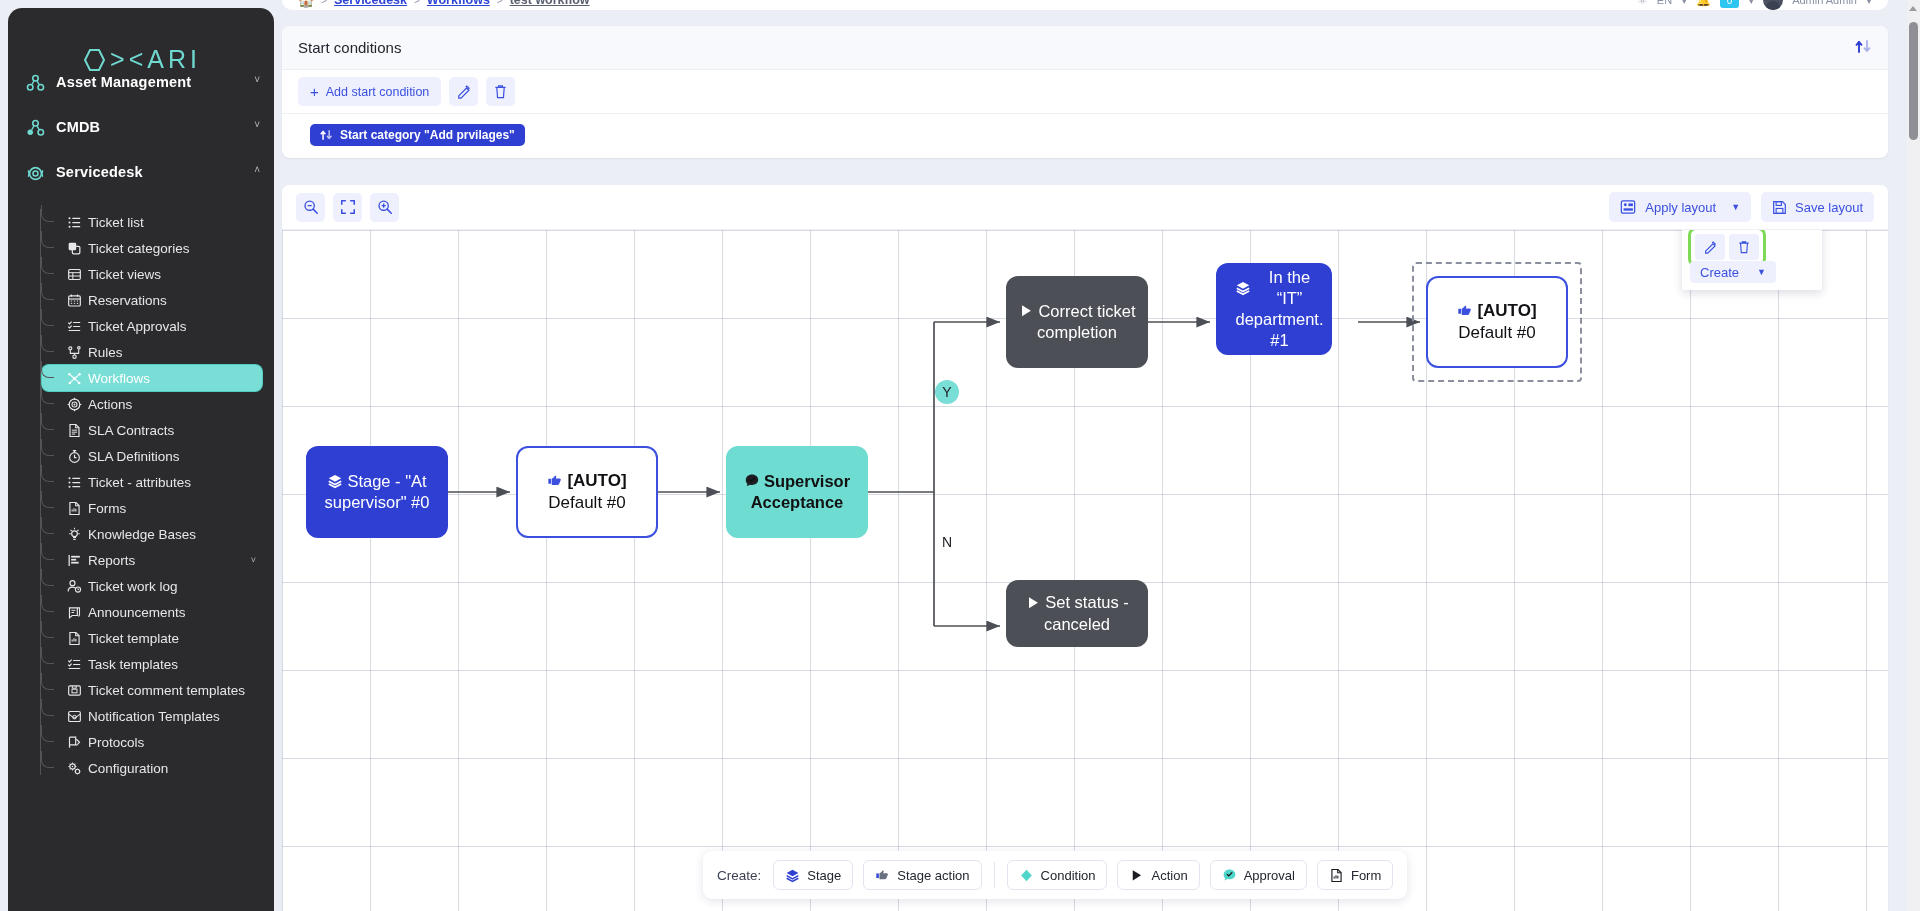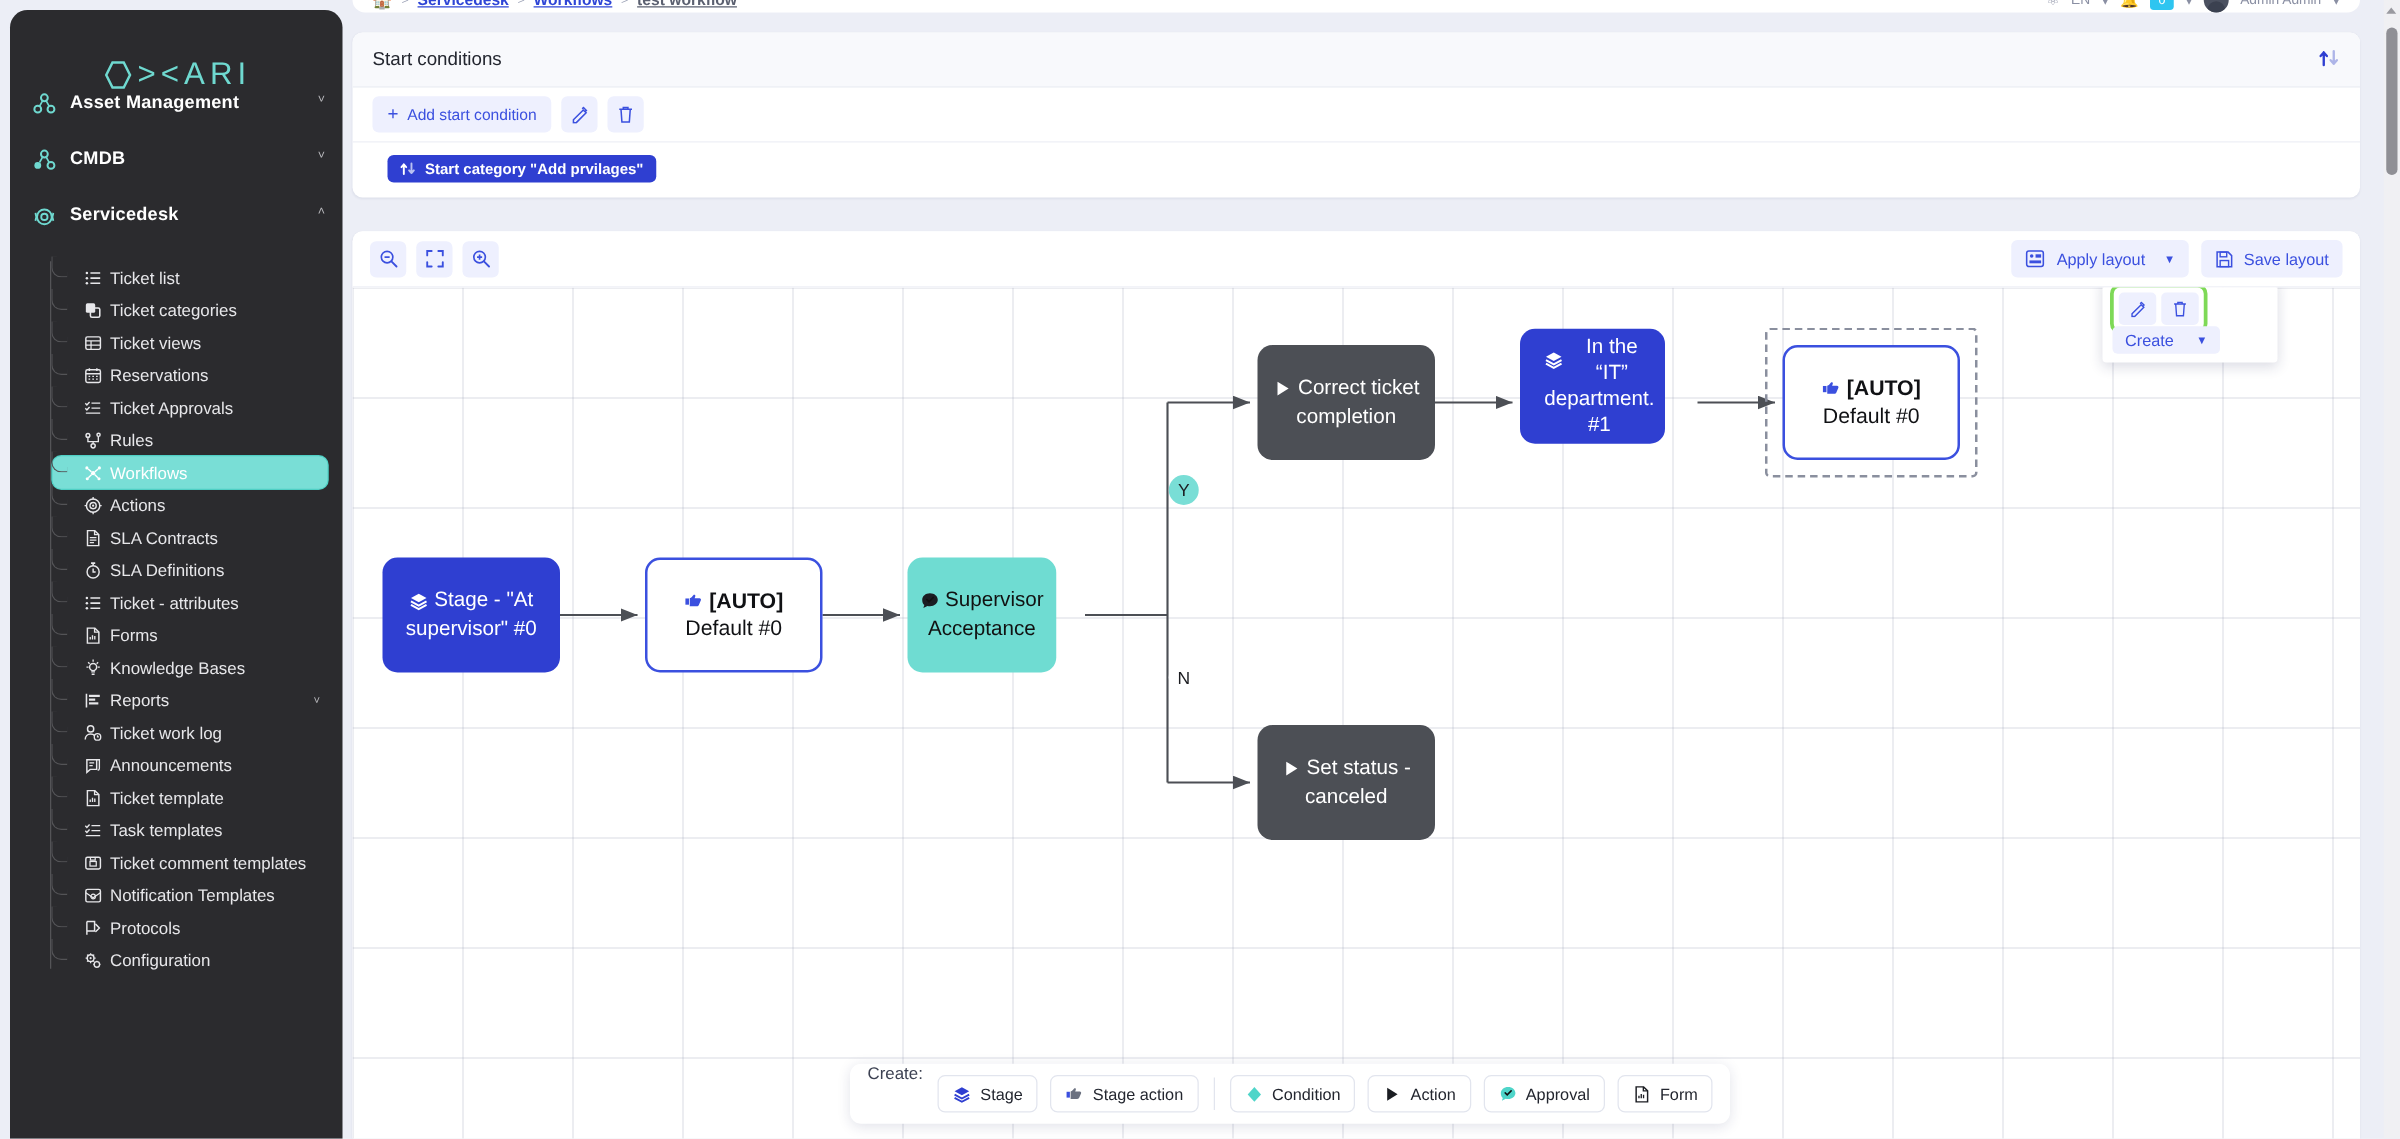--- a/index.html
+++ b/index.html
@@ -208,22 +208,22 @@
   }
   .nm-create {
     position:absolute; left:8px; top:39px;
     display:flex; align-items:center; gap:18px;
     background:#eef0fe; color:#3b50df; border-radius:4px;
     height:22px; padding:0 10px; font-size:13px; cursor:pointer;
   }
 
   
   .create-bar {
-    position:absolute; left:398px; bottom:12px;
-    display:flex; gap:10px;
+    position:absolute; left:421px; bottom:12px;
+    display:flex; align-items:center; gap:10px;
     background:#fff; border-radius:9px; box-shadow:0 2px 10px rgba(30,40,90,.13);
     height:48px; padding:0 14px; z-index:15;
   }
   .create-bar .lbl { font-size:13.5px; color:#3c4152; margin-right:2px; }
   .cb-btn {
     display:flex; align-items:center; gap:7px; height:30px; padding:0 11px;
     background:#fff; border:1px solid #e2e5ee; border-radius:6px;
     font-size:13px; color:#23262f; font-family:inherit; cursor:pointer;
   }
   .cb-sep { width:1px; height:26px; background:#e2e5ee; margin:0 2px; }
@@ -679,21 +679,21 @@
               <div><span style="display:inline-flex;align-items:center;gap:4px;vertical-align:-2px;">
                   <span style="display:inline-flex;">
                     <svg width="16" height="16" viewBox="0 0 18 18">
                       <rect x="1.5" y="6.5" width="3.2" height="5.6" fill="#3b50df"></rect>
                       <path d="M5.4 6.2c1.6-.4 2.4-1.6 3.2-2.6.7-.9 2.2-.4 1.8.9l-.6 1.8h4.4c1 0 1.6.9 1.2 1.8l-1.8 4.2c-.3.7-1 1.1-1.8 1.1H5.4z" fill="#3b50df"></path>
                     </svg>
                   </span>
                   <span style="font-weight:700;">[AUTO]</span>
                 </span><br><span>Default #0</span></div>
             </div>
-            <div class="node node-teal" style="left: 444px; top: 216px; width: 119px; height: 92px;">
+            <div class="node node-teal" style="left: 444px; top: 216px; width: 142px; height: 92px; font-weight: bold;">
               <div><span style="display:inline-flex;align-items:center;gap:4px;vertical-align:-2px;">
                   <span style="display:inline-flex;">
                     <svg width="16" height="16" viewBox="0 0 18 18">
                       <path d="M9 1.8c4 0 7 2.6 7 5.9 0 3.2-3 5.8-7 5.8-.8 0-1.6-.1-2.3-.3L3 15l.9-2.6C2.4 11.3 2 9.6 2 7.7 2 4.4 5 1.8 9 1.8z" fill="#1b1d22"></path>
                       <path d="M6.2 7.6 L8.1 9.5 L11.9 5.6" stroke="#111" stroke-width="1.5" fill="none" stroke-linecap="round"></path>
                     </svg>
                   </span>
                   <span>Supervisor</span>
                 </span><br><span>Acceptance</span></div>
             </div>
@@ -724,21 +724,21 @@
               <div><span style="display:inline-flex;align-items:center;gap:4px;vertical-align:-2px;">
                   <span style="display:inline-flex;">
                     <svg width="16" height="16" viewBox="0 0 18 18">
                       <rect x="1.5" y="6.5" width="3.2" height="5.6" fill="#3b50df"></rect>
                       <path d="M5.4 6.2c1.6-.4 2.4-1.6 3.2-2.6.7-.9 2.2-.4 1.8.9l-.6 1.8h4.4c1 0 1.6.9 1.2 1.8l-1.8 4.2c-.3.7-1 1.1-1.8 1.1H5.4z" fill="#3b50df"></path>
                     </svg>
                   </span>
                   <span style="font-weight:700;">[AUTO]</span>
                 </span><br><span>Default #0</span></div>
             </div>
-            <div class="node node-dark" style="left: 724px; top: 350px; width: 142px; height: 92px;">
+            <div class="node node-dark" style="left: 724px; top: 350px; width: 142px; height: 67px;">
               <div><span style="display:inline-flex;align-items:center;gap:4px;vertical-align:-2px;">
                   <span style="display:inline-flex;">
                     <svg width="16" height="16" viewBox="0 0 18 18">
                       <path d="M4.5 2.6 L14.5 8.8 L4.5 15 Z" fill="#ffffff"></path>
                     </svg>
                   </span>
                   <span>Set status -</span>
                 </span><br><span>canceled</span></div>
             </div>
           </div>

